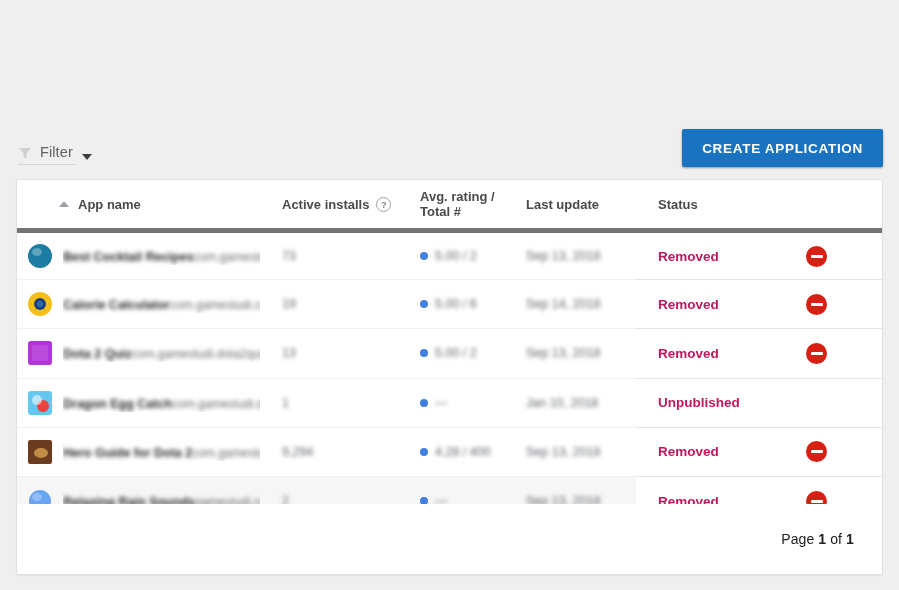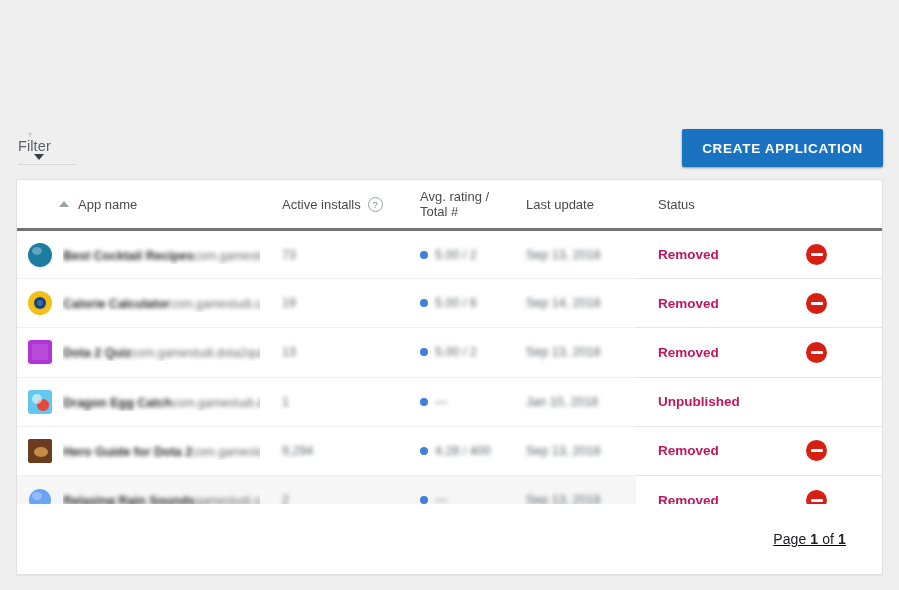--- a/index.html
+++ b/index.html
@@ -91,24 +91,23 @@
     left: 0px;
     top: 126px;
     width: 899px;
     height: 48px;
   }
   .filter {
     position: absolute;
     left: 18px;
     top: 6px;
     display: flex;
-    align-items: center;
+    align-items: flex-end;
     height: 28px;
     cursor: pointer;
-    flex-direction: column;
   }
   .funnel-icon {
     width: 14px;
     height: 14px;
     margin-right: 8px;
     display: block;
   }
   .filter-label {
     font-size: 14.5px;
     color: #5f6368;
@@ -178,23 +177,23 @@
   .col-name   { width: 243px; }
   .col-inst   { width: 140px; }
   .col-rate   { width: 104px; }
   .col-upd    { width: 132px; }
   .col-status { width: 140px; }
   .col-act    { width: 106px; }
 
   thead th {
     height: 48px;
     font-size: 13px;
-    font-weight: normal;
+    font-weight: bold;
     color: #4a4a4a;
-    border-bottom: 3px solid #737373;
+    border-bottom: 5px solid #737373;
     line-height: 15px;
   }
   thead th .hcell { padding-left: 22px; display: flex; align-items: center; }
   thead th.col-name .hcell { padding-left: 42px; }
   thead th.col-rate .hcell { padding-left: 20px; }
 
   .sort-arrow {
     width: 0; height: 0;
     border-left: 5px solid transparent;
     border-right: 5px solid transparent;
@@ -320,23 +319,22 @@
   
   .pagination {
     position: absolute;
     left: 0; right: 0;
     bottom: 0;
     height: 70px;
     background: #ffffff;
     display: flex;
     align-items: center;
     justify-content: flex-end;
-    padding-right: 36px;
+    padding-right: 28px;
     box-sizing: border-box;
-    text-decoration: underline;
   }
   .page-label {
     font-size: 14px;
     color: #202124;
     letter-spacing: 0.1px;
   }
   .page-label b { font-weight: bold; }
 
   
   .ic { width: 26px; height: 26px; display: block; }

